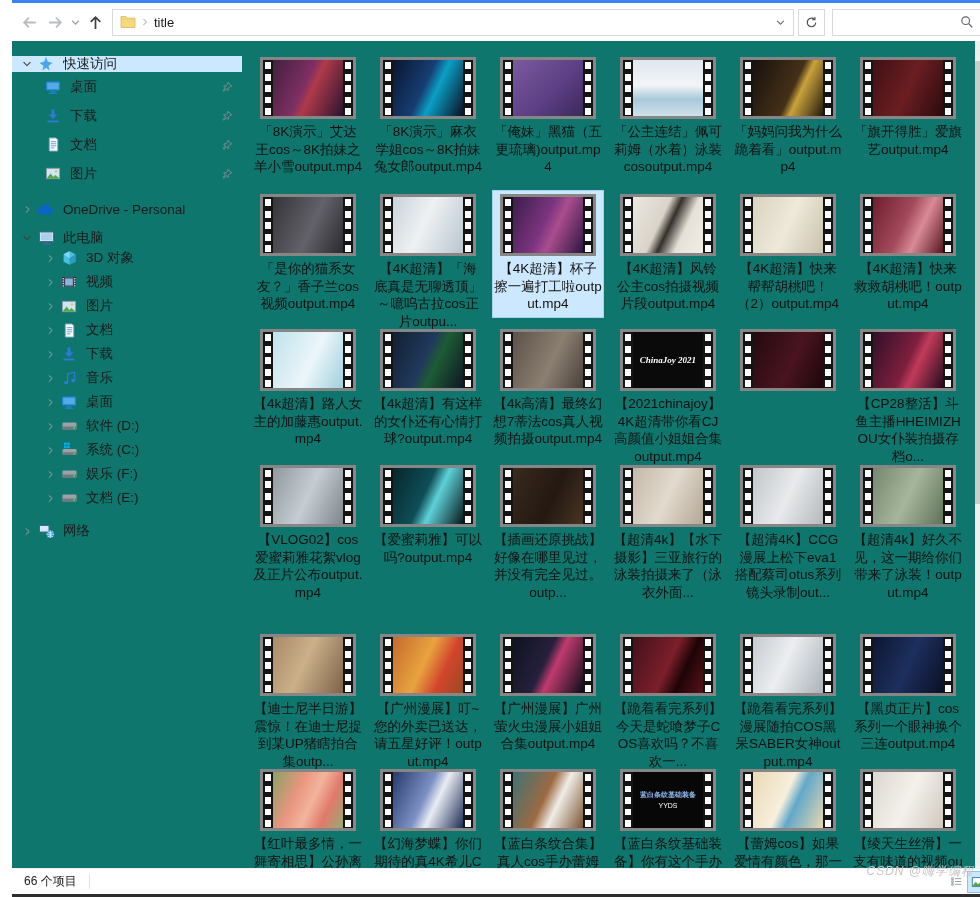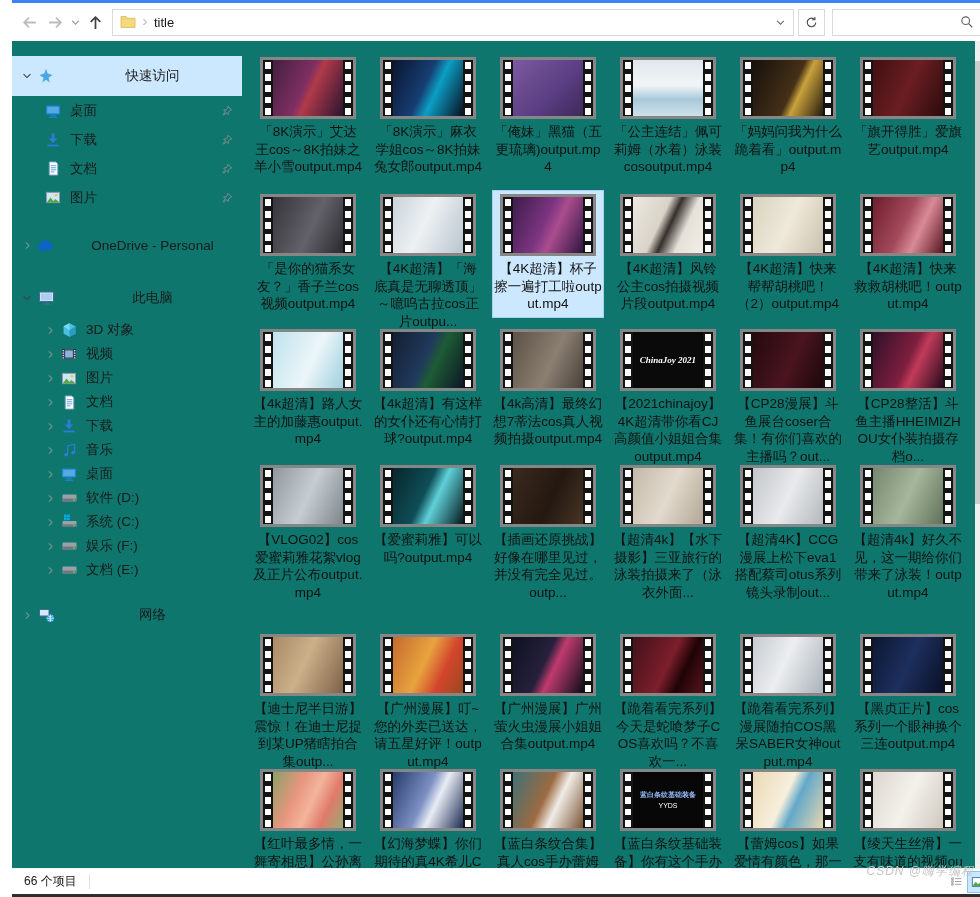--- a/index.html
+++ b/index.html
@@ -18,21 +18,21 @@
   .addr-dd { width:26px; display:flex; align-items:center; justify-content:center; }
   .refresh-btn { width:27px; height:27px; border:1px solid #d9d9d9; border-left:1px solid #d9d9d9; margin-left:2px;
     display:flex; align-items:center; justify-content:center; background:#fff; flex:none; }
   .search { width:150px; height:27px; border:1px solid #d9d9d9; display:flex; align-items:center; padding:0 7px; margin-left:7px; flex:none; background:#fff; }
   .search input { border:none; outline:none; flex:1; min-width:0; font-size:12px; font-family:inherit; }
 
   
   .main { display:flex; height:827px; }
   .sidebar { width:230px; flex:none; padding-top:15px; overflow:hidden; position:relative; }
   .s-row { display:flex; align-items:center; font-size:13.5px; color:#1a1a1a; white-space:nowrap; }
-  .s-row.lvl0 { height:40px; padding-left:6px;text-align:center; }
+  .s-row.lvl0 { height:16px; padding-left:6px; }
   .s-row.qc { height:29px; padding-left:13px; }
   .s-row.pc { height:24px; padding-left:29px; }
   .s-row.selected { background:#cce8ff; }
   .s-chev { width:18px; flex:none; display:flex; justify-content:center; align-items:center; }
   .s-icon { width:20px; flex:none; display:flex; justify-content:center; align-items:center; margin-right:7px; }
   .s-label { flex:1; overflow:hidden; }
   .s-pin { width:30px; flex:none; display:flex; justify-content:center; align-items:center; }
   .sec-gap { height:13px; }
 
   .content { flex:1; position:relative; overflow:hidden; padding:12px 17px 0 10px; }
@@ -573,21 +573,20 @@
                 <div class="holes"></div>
               </div>
               <div class="caption">【2021chinajoy】4K超清带你看CJ高颜值小姐姐合集output.mp4</div>
             </div>
             <div class="tile">
               <div class="film">
                 <div class="holes"></div>
                 <div class="shot" style="background: linear-gradient(115deg, rgb(35, 10, 14), rgb(74, 20, 31) 55%, rgb(28, 7, 10));"></div>
                 <div class="holes"></div>
               </div>
-              <div class="caption">【CP28漫展】斗鱼展台coser合集！有你们喜欢的主播吗？out...</div>
             </div>
             <div class="tile">
               <div class="film">
                 <div class="holes"></div>
                 <div class="shot" style="background: linear-gradient(115deg, rgb(48, 16, 40), rgb(126, 31, 62) 50%, rgb(194, 58, 90) 62%, rgb(36, 11, 28));"></div>
                 <div class="holes"></div>
               </div>
               <div class="caption">【CP28整活】斗鱼主播HHEIMIZHOU女仆装拍摄存档o...</div>
             </div>
           </div>

